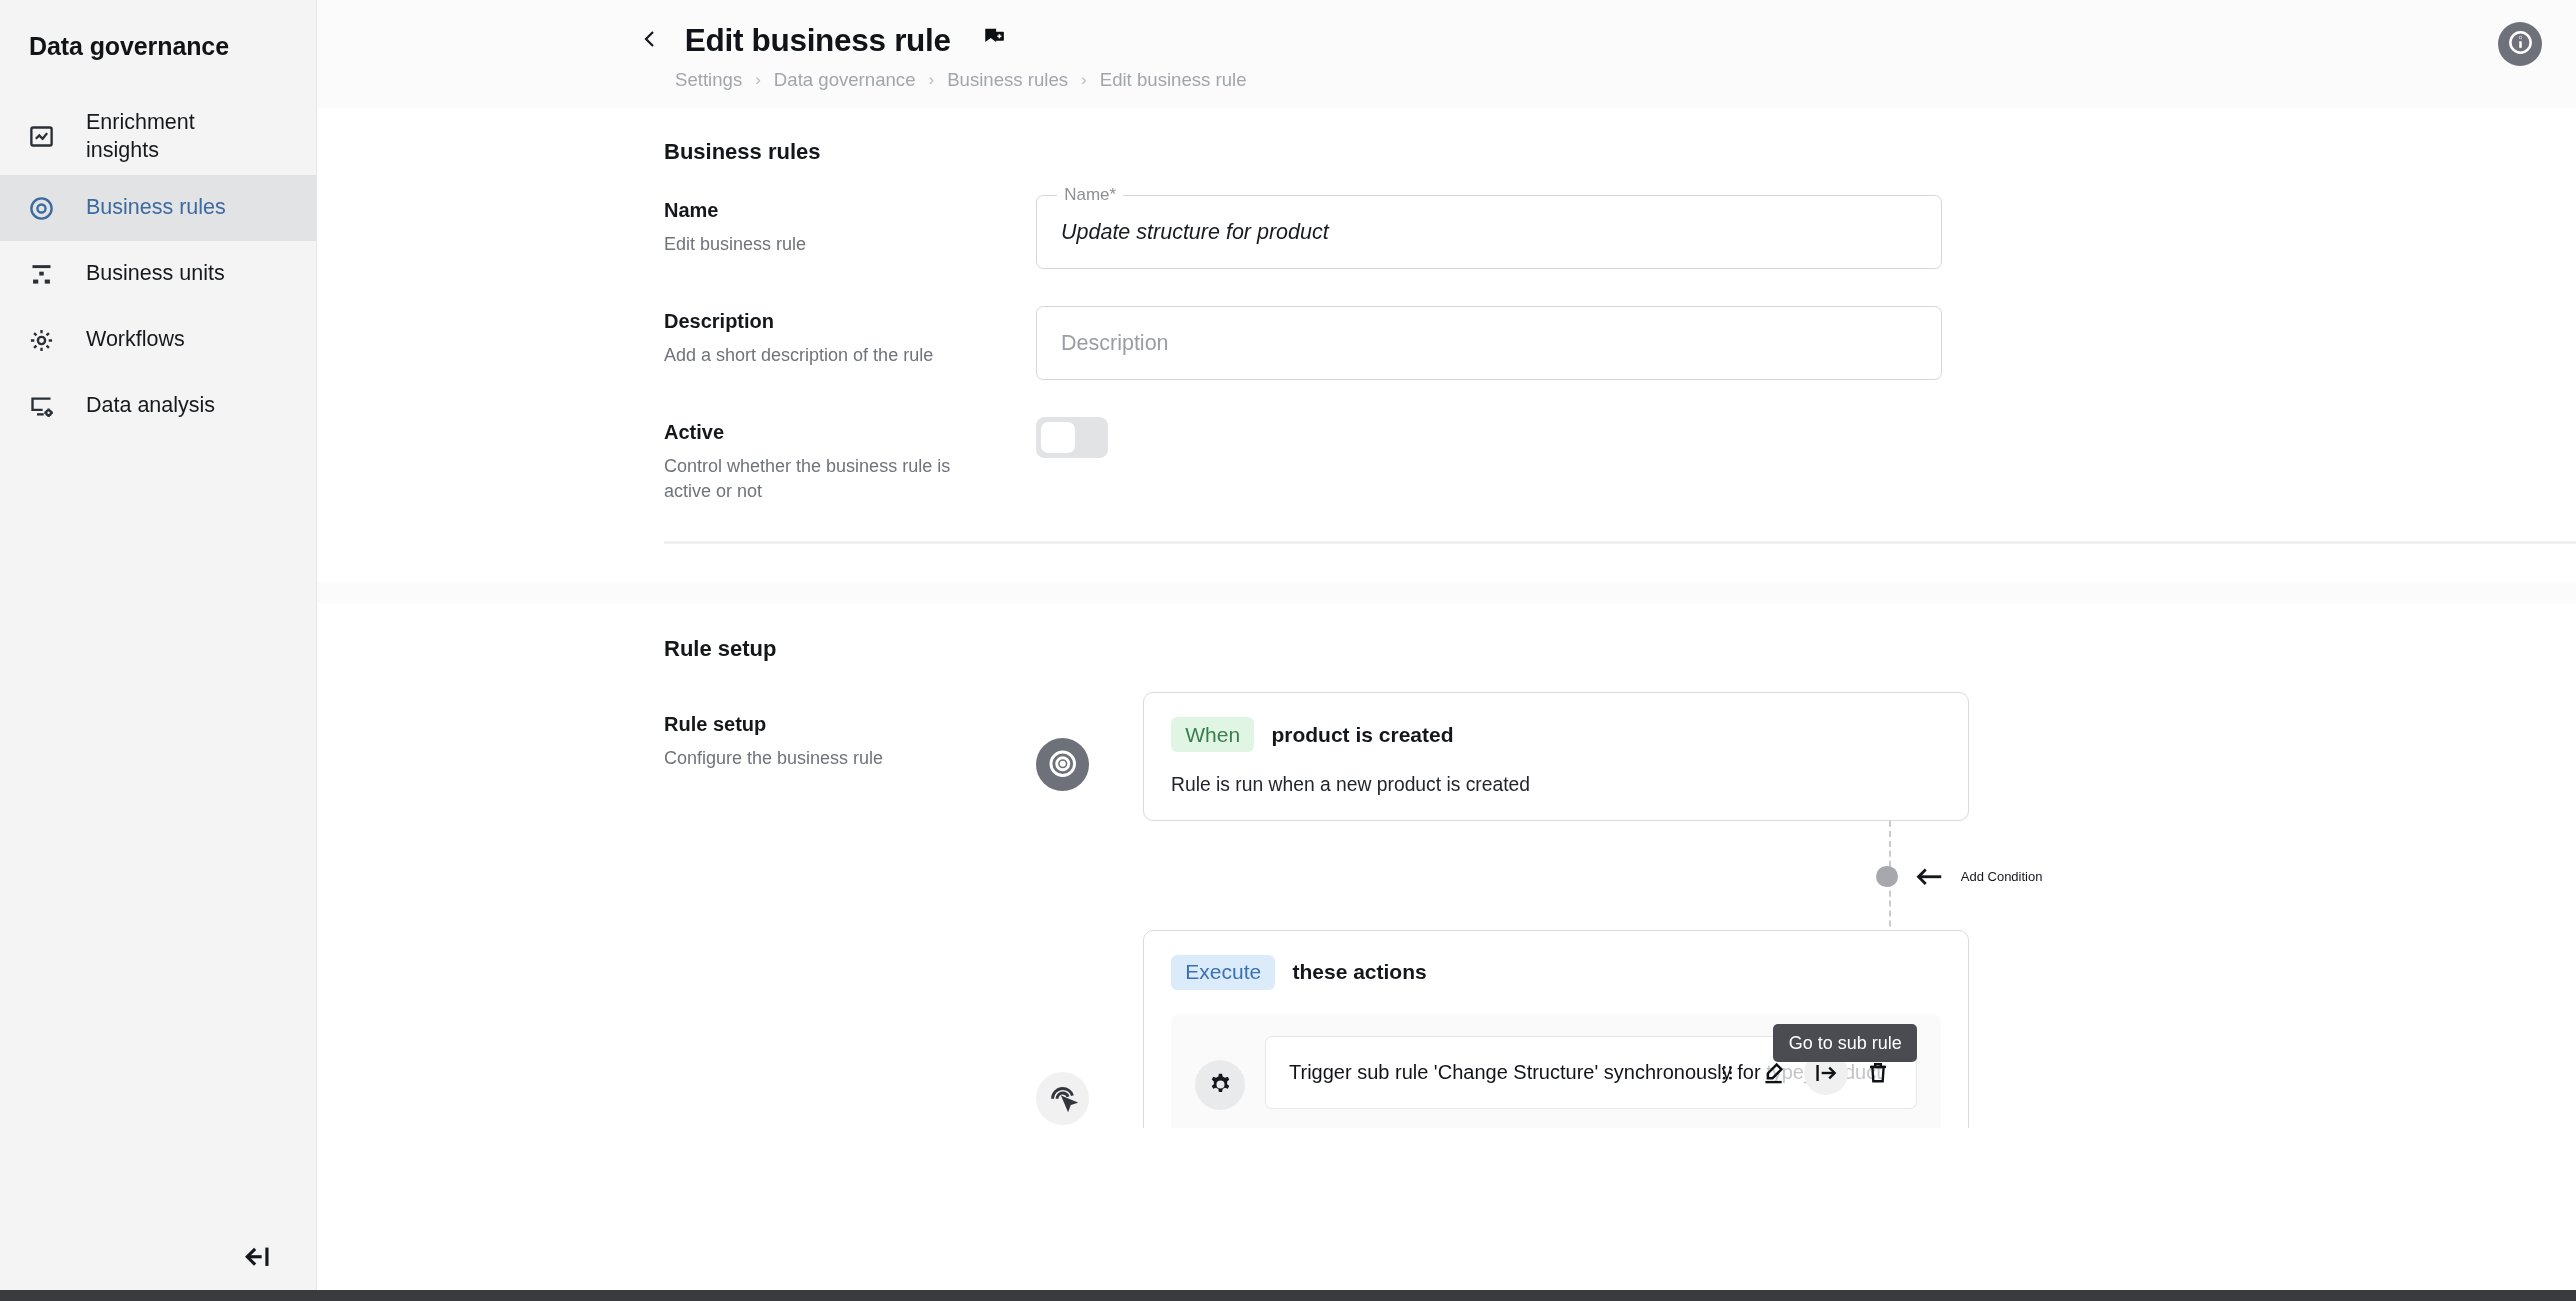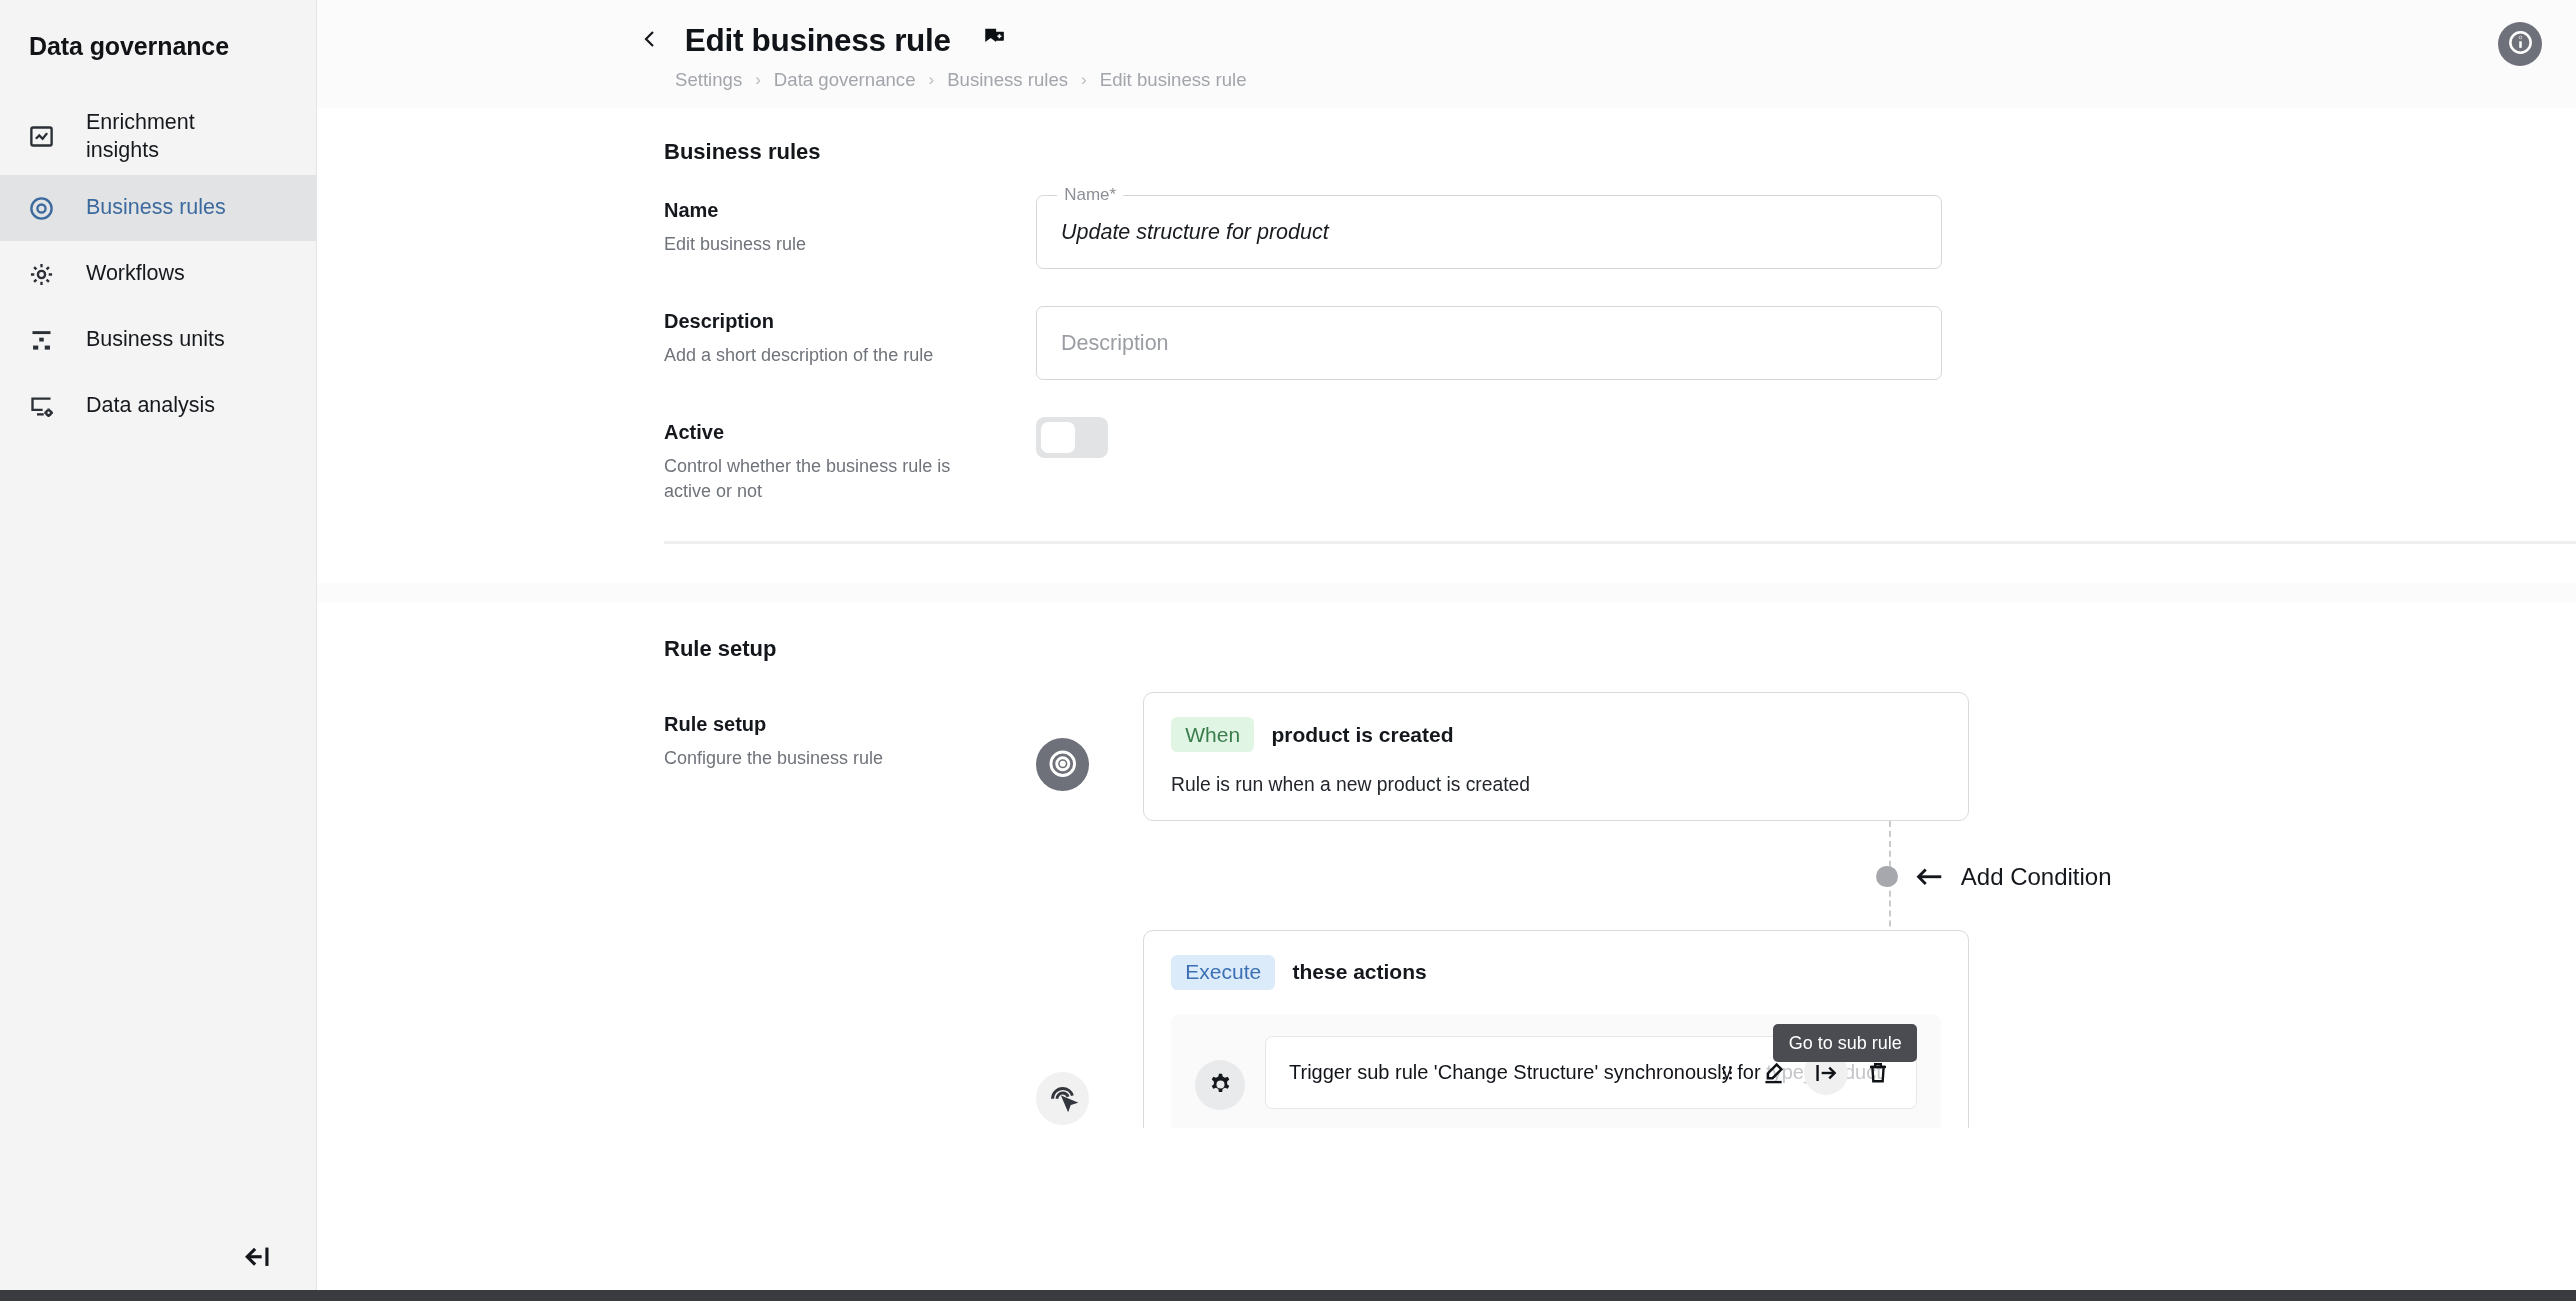--- a/index.html
+++ b/index.html
@@ -140,21 +140,21 @@
   .node-sub { font-size: 19.3px; color: #22262c; margin-top: 21.5px; }
   .dashed-line {
     position: absolute; left: 853px; border-left: 2.1px dashed #c8cacd; width: 0;
   }
   .cond-row {
     display: flex; align-items: center; position: relative; height: 52px; margin-left: 840px;
   }
   .cond-dot { width: 21.5px; height: 21.5px; border-radius: 50%; background: #a6a8ad; flex: 0 0 21.5px; }
   .cond-arrow { margin-left: 18.6px; display:flex; align-items:center; }
   .cond-arrow svg { width: 29px; height: 21.5px; stroke: #14171c; fill: none; stroke-width: 2.4; }
-  .cond-label { font-size: 24px; color: #14171c; margin-left: 15.7px; cursor: pointer; }
+  .cond-label { font-size: 13px; color: #14171c; margin-left: 15.7px; cursor: pointer; }
 
   
   .actions-wrap {
     margin-top: 24px; background: #fafafa; border-radius: 8.6px; padding: 21.5px 24px 24px 24px;
     display: flex; align-items: flex-start;
   }
   .gear-badge {
     width: 50px; height: 50px; border-radius: 50%; background: #e9eaeb;
     display:flex; align-items:center; justify-content:center; flex:0 0 50px; margin-top: 24px;
   }
@@ -212,37 +212,37 @@
               <circle cx="12" cy="12" r="9"></circle>
               <circle cx="12" cy="12" r="3.6"></circle>
             </svg>
         </span>
         <span class="nav-label">Business rules</span>
       </div>
 
       <div class="nav-item">
         <span class="nav-icon">
           <svg viewBox="0 0 24 24">
-              <circle cx="12" cy="12" r="3.2"></circle>
-              <path d="M12 2.6v3M12 18.4v3M2.6 12h3M18.4 12h3M5.4 5.4l2.1 2.1M16.5 16.5l2.1 2.1M18.6 5.4l-2.1 2.1M7.5 16.5l-2.1 2.1"></path>
-            </svg>
-        </span>
-        <span class="nav-label">Workflows</span>
-      </div>
-
-      <div class="nav-item">
-        <span class="nav-icon">
-          <svg viewBox="0 0 24 24">
               <line x1="4" y1="5" x2="20" y2="5" stroke-width="2.6"></line>
               <rect x="10" y="9.5" width="4" height="3.4" fill="#2b2f36" stroke="none"></rect>
               <rect x="4.5" y="16.5" width="4.6" height="3.6" fill="#2b2f36" stroke="none"></rect>
               <rect x="14.9" y="16.5" width="4.6" height="3.6" fill="#2b2f36" stroke="none"></rect>
             </svg>
         </span>
         <span class="nav-label">Business units</span>
+      </div>
+
+      <div class="nav-item">
+        <span class="nav-icon">
+          <svg viewBox="0 0 24 24">
+              <circle cx="12" cy="12" r="3.2"></circle>
+              <path d="M12 2.6v3M12 18.4v3M2.6 12h3M18.4 12h3M5.4 5.4l2.1 2.1M16.5 16.5l2.1 2.1M18.6 5.4l-2.1 2.1M7.5 16.5l-2.1 2.1"></path>
+            </svg>
+        </span>
+        <span class="nav-label">Workflows</span>
       </div>
 
       <div class="nav-item">
         <span class="nav-icon">
           <svg viewBox="0 0 24 24">
               <path d="M20 5H4v10h9"></path>
               <path d="M8 19h6"></path>
               <circle cx="18.3" cy="17.6" r="2.1"></circle>
               <path d="M18.3 13.8v1.1M18.3 20.3v1.1M14.5 17.6h1.1M21 17.6h1.1"></path>
             </svg>

